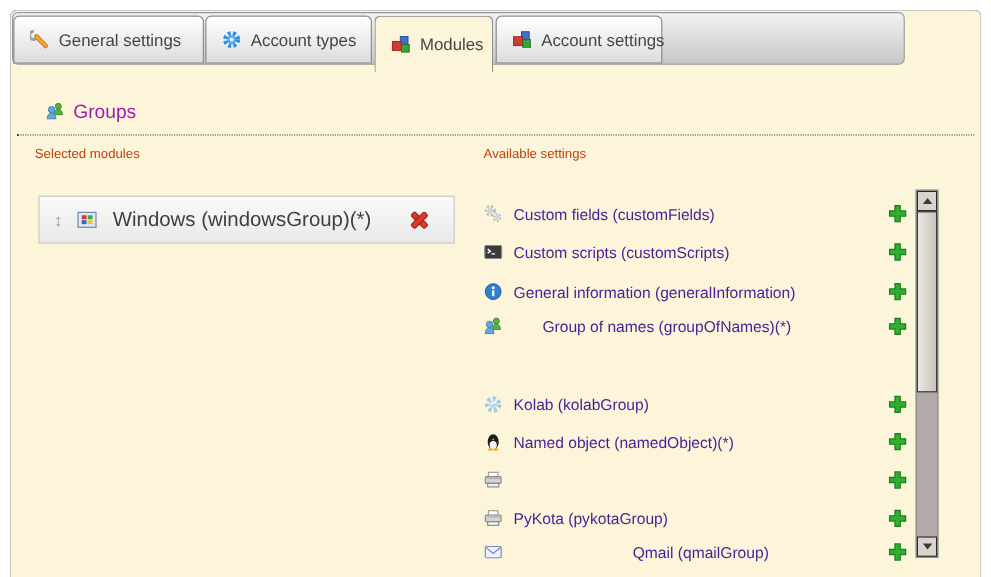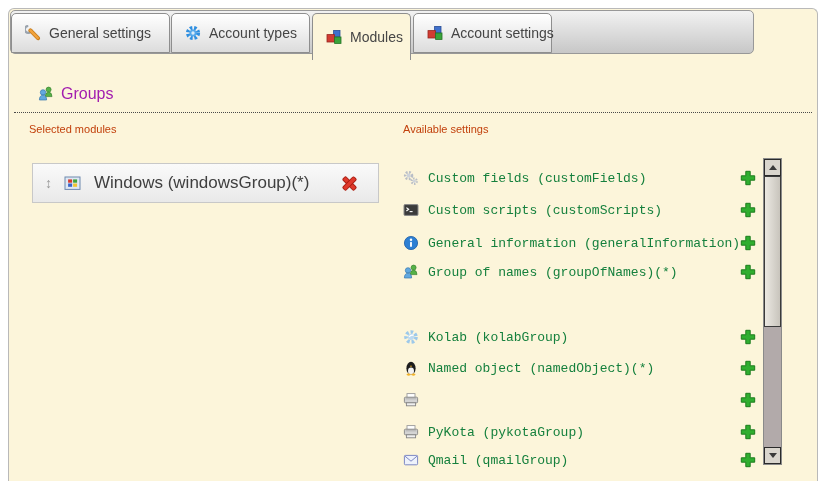--- a/index.html
+++ b/index.html
@@ -40,21 +40,21 @@
     display:flex; align-items:center; padding:0 12px; }
   .sort-handle { color:#9a9a9a; font-size:14px; margin-right:12px; cursor:grab; }
   .sel-box .mi { margin-right:13px; display:inline-flex; }
   .sel-box .lbl { font-size:17px; color:#3f3f3f; flex:1 1 auto; }
   .del-btn { cursor:pointer; display:inline-flex; margin-right:8px; }
 
   
   .avail-row { position:absolute; left:394px; width:353px; height:30px;
     display:flex; align-items:center; }
   .avail-row .mi { flex:0 0 16px; margin-right:9px; display:inline-flex; }
-  .avail-row .lbl { font-size:13px; color:#15803d; white-space:nowrap; flex:1 1 auto;font-family:Liberation Mono, monospace; }
+  .avail-row .lbl { font-size:13px; color:#4c1d95; white-space:nowrap; flex:1 1 auto; }
   .avail-row .lbl.narrow { white-space:normal; max-width:178px; line-height:15px; }
   .add-btn { cursor:pointer; display:inline-flex; margin-left:auto; }
 
   
   .sbar { position:absolute; left:754px; top:149px; width:19px; height:307px;
     background:#b2aaaa; border:1px solid #8a8a8a; }
   .sb-btn { position:absolute; left:0; width:17px; height:17px; background:#d9d5cd;
     border:1px solid #2a2a2a; display:flex; align-items:center; justify-content:center;
     cursor:pointer; }
   .sb-btn.up { top:0; }  .sb-btn.down { bottom:0; }
@@ -187,21 +187,21 @@
         </svg>
       </span>
       <span class="lbl">General information (generalInformation)</span>
       <span class="add-btn">
         <svg width="16" height="16" viewBox="0 0 16 16">
           <path d="M5.8 1.3 h4.4 v4.5 h4.5 v4.4 h-4.5 v4.5 h-4.4 v-4.5 H1.3 V5.8 h4.5 Z" fill="#2fae2f" stroke="#1d7c1d" stroke-width="1"></path>
         </svg>
       </span>
     </div>
 
-    <div class="avail-row" style="top:248px;">
+    <div class="avail-row" style="top:248px;gap:24px;">
       <span class="mi">
         <svg width="16" height="16" viewBox="0 0 16 16">
           <circle cx="10.6" cy="3.6" r="2.5" fill="#56b246" stroke="#3b8230" stroke-width="0.7"></circle>
           <path d="M7.2 10.6 Q7.2 6.4 10.6 6.1 Q14 6.4 14 10.6 Z" fill="#56b246" stroke="#3b8230" stroke-width="0.7"></path>
           <circle cx="5" cy="6.4" r="2.7" fill="#62a9e0" stroke="#3a78ad" stroke-width="0.7"></circle>
           <path d="M1.4 14 Q1.4 9.4 5 9.1 Q8.6 9.4 8.6 14 Z" fill="#62a9e0" stroke="#3a78ad" stroke-width="0.7"></path>
         </svg>
       </span>
       <span class="lbl">Group of names (groupOfNames)(*)</span>
       <span class="add-btn">
@@ -272,21 +272,21 @@
         </svg>
       </span>
       <span class="lbl">PyKota (pykotaGroup)</span>
       <span class="add-btn">
         <svg width="16" height="16" viewBox="0 0 16 16">
           <path d="M5.8 1.3 h4.4 v4.5 h4.5 v4.4 h-4.5 v4.5 h-4.4 v-4.5 H1.3 V5.8 h4.5 Z" fill="#2fae2f" stroke="#1d7c1d" stroke-width="1"></path>
         </svg>
       </span>
     </div>
 
-    <div class="avail-row" style="top:436px;">
+    <div class="avail-row" style="top:436px;text-align:center;">
       <span class="mi">
         <svg width="16" height="16" viewBox="0 0 16 16">
           <rect x="1.4" y="3.4" width="13.2" height="9.4" rx="1" fill="#eef2fb" stroke="#7d88c4" stroke-width="1"></rect>
           <polyline points="1.8,4 8,9.2 14.2,4" fill="none" stroke="#7d88c4" stroke-width="1"></polyline>
         </svg>
       </span>
       <span class="lbl">Qmail (qmailGroup)</span>
       <span class="add-btn">
         <svg width="16" height="16" viewBox="0 0 16 16">
           <path d="M5.8 1.3 h4.4 v4.5 h4.5 v4.4 h-4.5 v4.5 h-4.4 v-4.5 H1.3 V5.8 h4.5 Z" fill="#2fae2f" stroke="#1d7c1d" stroke-width="1"></path>

